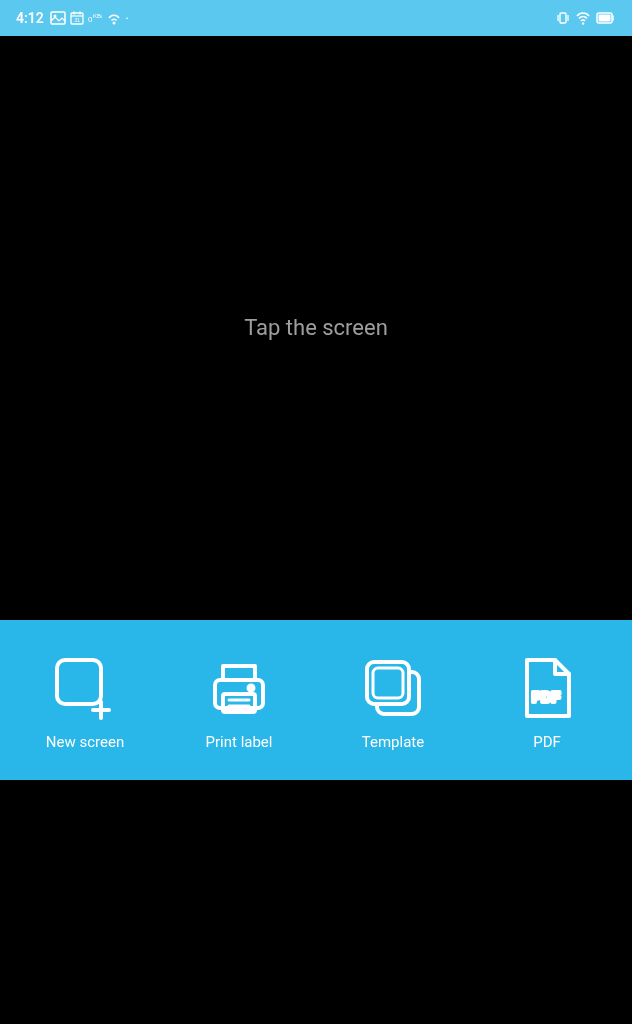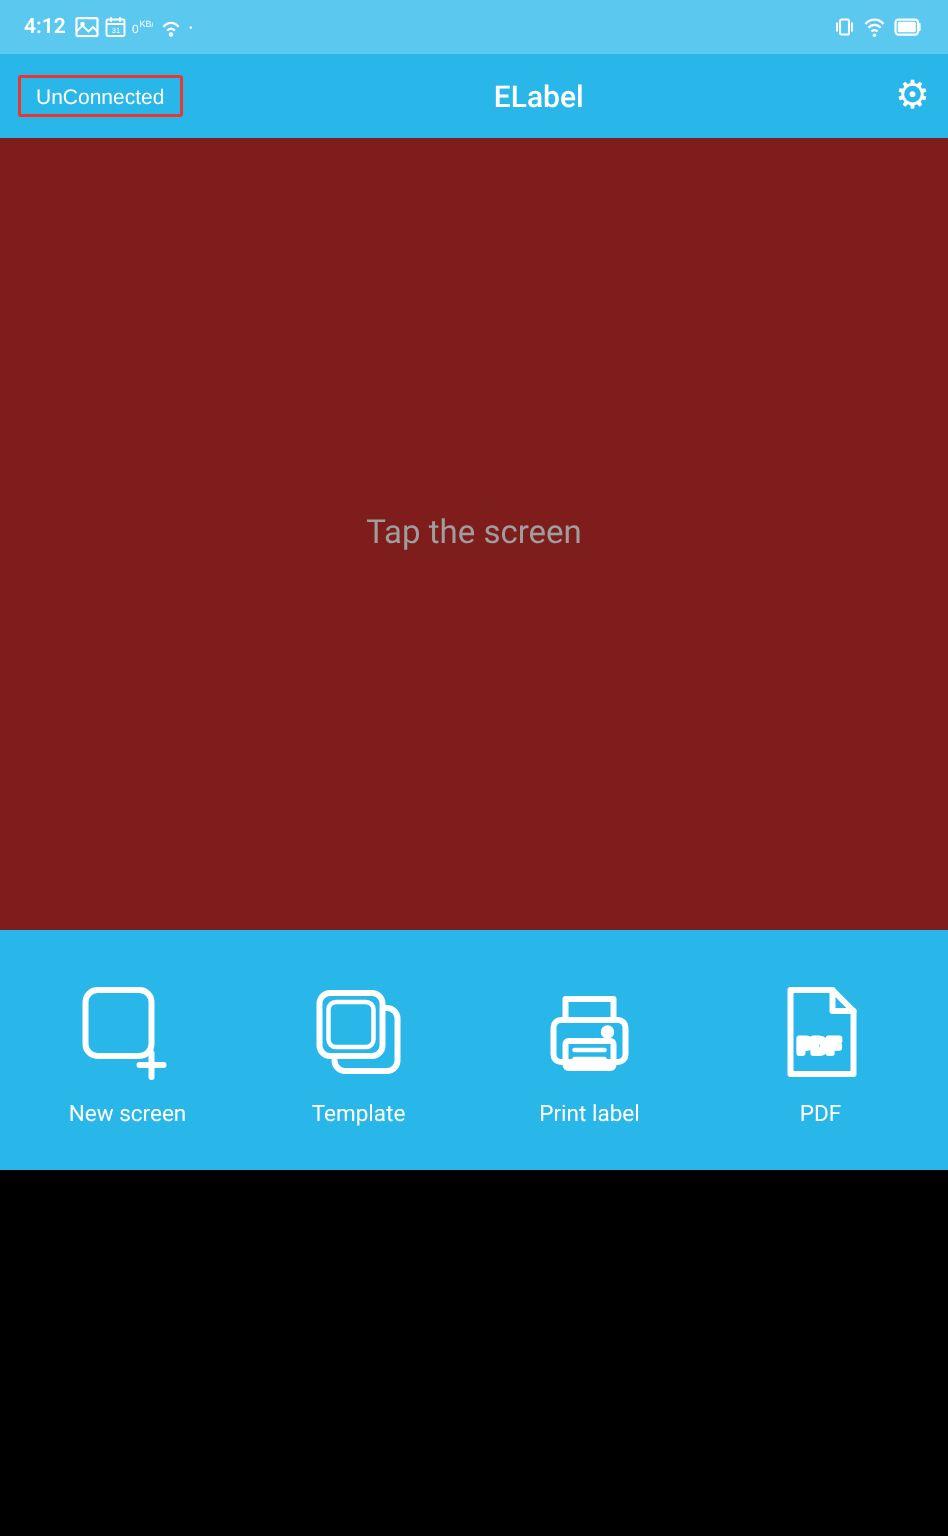--- a/index.html
+++ b/index.html
@@ -76,21 +76,21 @@
     .settings-icon {
       color: white;
       font-size: 26px;
       cursor: pointer;
       line-height: 1;
     }
 
     
     .main-content {
       flex: 1;
-      background: #7f1d1d;
+      background: #000000;
       display: flex;
       align-items: center;
       justify-content: center;
       flex-direction: column;
       cursor: pointer;
     }
     .placeholder-text {
       color: #9e9e9e;
       font-size: 22px;
       text-align: center;
@@ -188,25 +188,20 @@
       </svg>
 
       <svg width="20" height="12" viewBox="0 0 20 12" fill="none">
         <rect x="1" y="1" width="15" height="10" rx="2" stroke="white" stroke-width="1.5"></rect>
         <rect x="2.5" y="2.5" width="12" height="7" rx="1" fill="white"></rect>
         <path d="M17 4 V8" stroke="white" stroke-width="1.5" stroke-linecap="round"></path>
       </svg>
     </div>
   </div>
 
-  <div class="app-bar">
-    <button class="unconnected-btn">UnConnected</button>
-    <span class="app-title">ELabel</span>
-    <span class="settings-icon">⚙</span>
-  </div>
 
   <div class="main-content">
     <div class="placeholder-text">
       <div>Tap the screen</div>
     </div>
   </div>
 
   <div class="bottom-toolbar">
 
     <div class="toolbar-item">
@@ -219,53 +214,53 @@
           <line x1="50" y1="48" x2="50" y2="64" stroke="white" stroke-width="4" stroke-linecap="round"></line>
         </svg>
       </div>
       <span class="toolbar-item-label">New screen</span>
     </div>
 
     <div class="toolbar-item">
       <div class="toolbar-icon">
         <svg width="68" height="68" viewBox="0 0 68 68">
 
-          <rect x="18" y="18" width="42" height="42" rx="7" stroke="white" stroke-width="4" fill="none"></rect>
-
-          <rect x="8" y="8" width="42" height="42" rx="7" stroke="white" stroke-width="4" fill="#29b6e8"></rect>
-
-          <rect x="14" y="14" width="30" height="30" rx="5" stroke="white" stroke-width="3" fill="none"></rect>
-        </svg>
-      </div>
-      <span class="toolbar-item-label">Template</span>
-    </div>
-
-    <div class="toolbar-item">
-      <div class="toolbar-icon">
-        <svg width="68" height="68" viewBox="0 0 68 68">
-
           <rect x="10" y="26" width="48" height="28" rx="5" stroke="white" stroke-width="4" fill="none"></rect>
 
           <path d="M18 26 V12 H50 V26" stroke="white" stroke-width="4" fill="none"></path>
 
           <rect x="18" y="40" width="32" height="18" rx="2" stroke="white" stroke-width="4" fill="none"></rect>
 
           <line x1="24" y1="46" x2="44" y2="46" stroke="white" stroke-width="3" stroke-linecap="round"></line>
           <line x1="24" y1="52" x2="44" y2="52" stroke="white" stroke-width="3" stroke-linecap="round"></line>
 
           <circle cx="46" cy="34" r="2.5" fill="white"></circle>
         </svg>
       </div>
       <span class="toolbar-item-label">Print label</span>
     </div>
 
     <div class="toolbar-item">
       <div class="toolbar-icon">
         <svg width="68" height="68" viewBox="0 0 68 68">
 
+          <rect x="18" y="18" width="42" height="42" rx="7" stroke="white" stroke-width="4" fill="none"></rect>
+
+          <rect x="8" y="8" width="42" height="42" rx="7" stroke="white" stroke-width="4" fill="#29b6e8"></rect>
+
+          <rect x="14" y="14" width="30" height="30" rx="5" stroke="white" stroke-width="3" fill="none"></rect>
+        </svg>
+      </div>
+      <span class="toolbar-item-label">Template</span>
+    </div>
+
+    <div class="toolbar-item">
+      <div class="toolbar-icon">
+        <svg width="68" height="68" viewBox="0 0 68 68">
+
           <path d="M14 6 H42 L56 20 V62 H14 Z" stroke="white" stroke-width="4" fill="none"></path>
           <path d="M42 6 V20 H56" stroke="white" stroke-width="4" fill="none"></path>
 
           <text x="19" y="48" font-family="Arial" font-weight="bold" font-size="14" fill="white">PDF</text>
         </svg>
       </div>
       <span class="toolbar-item-label">PDF</span>
     </div>
 
   </div>

